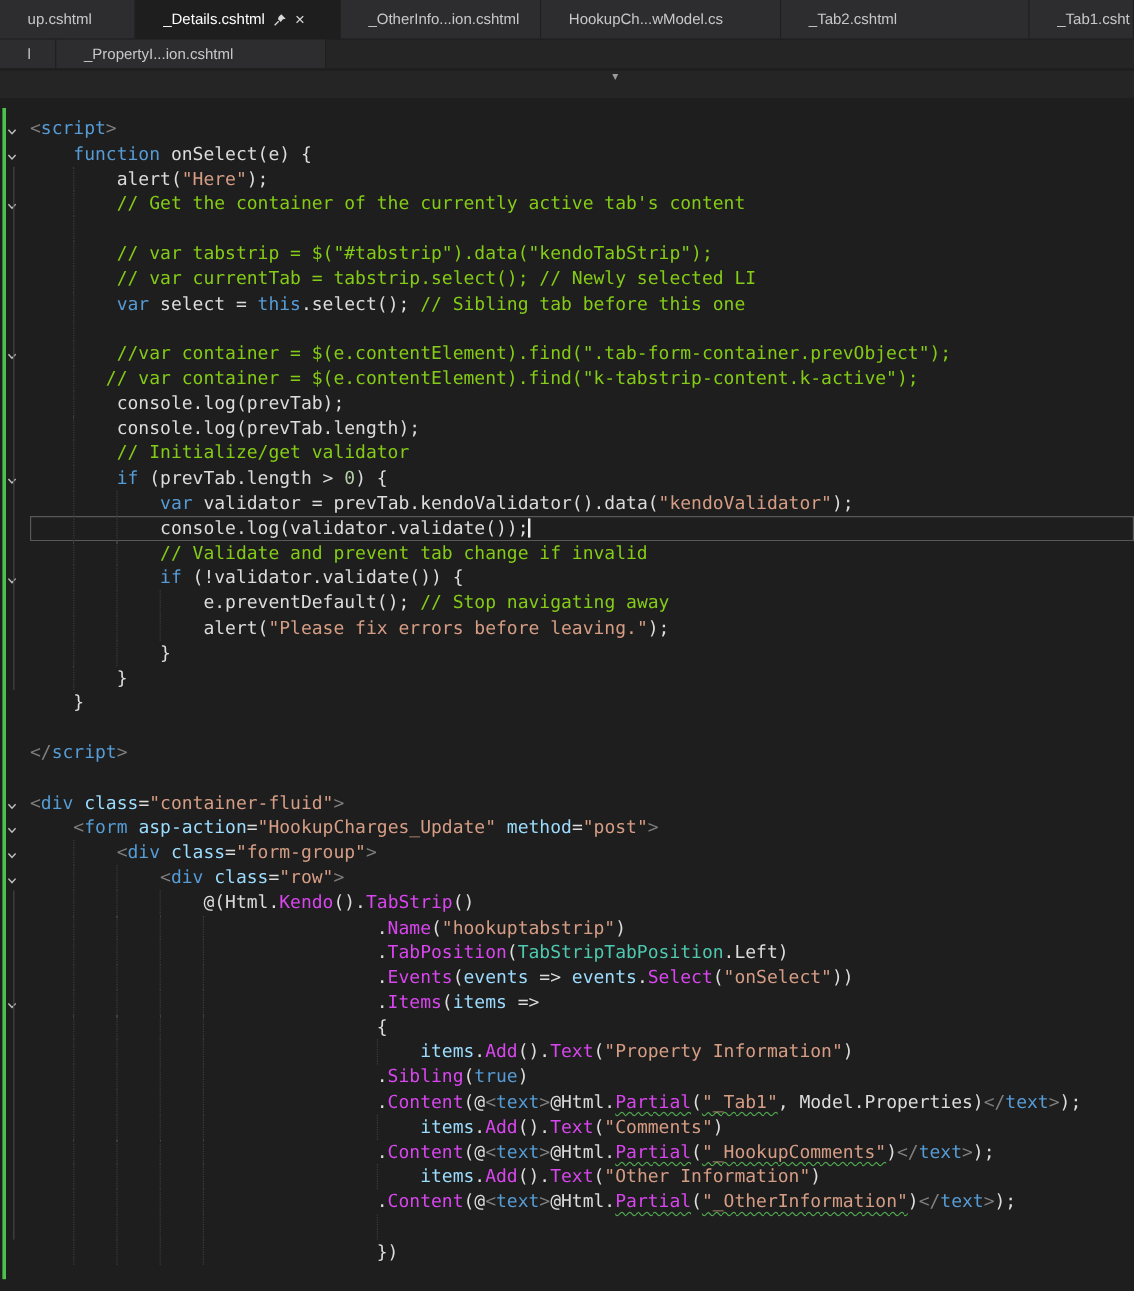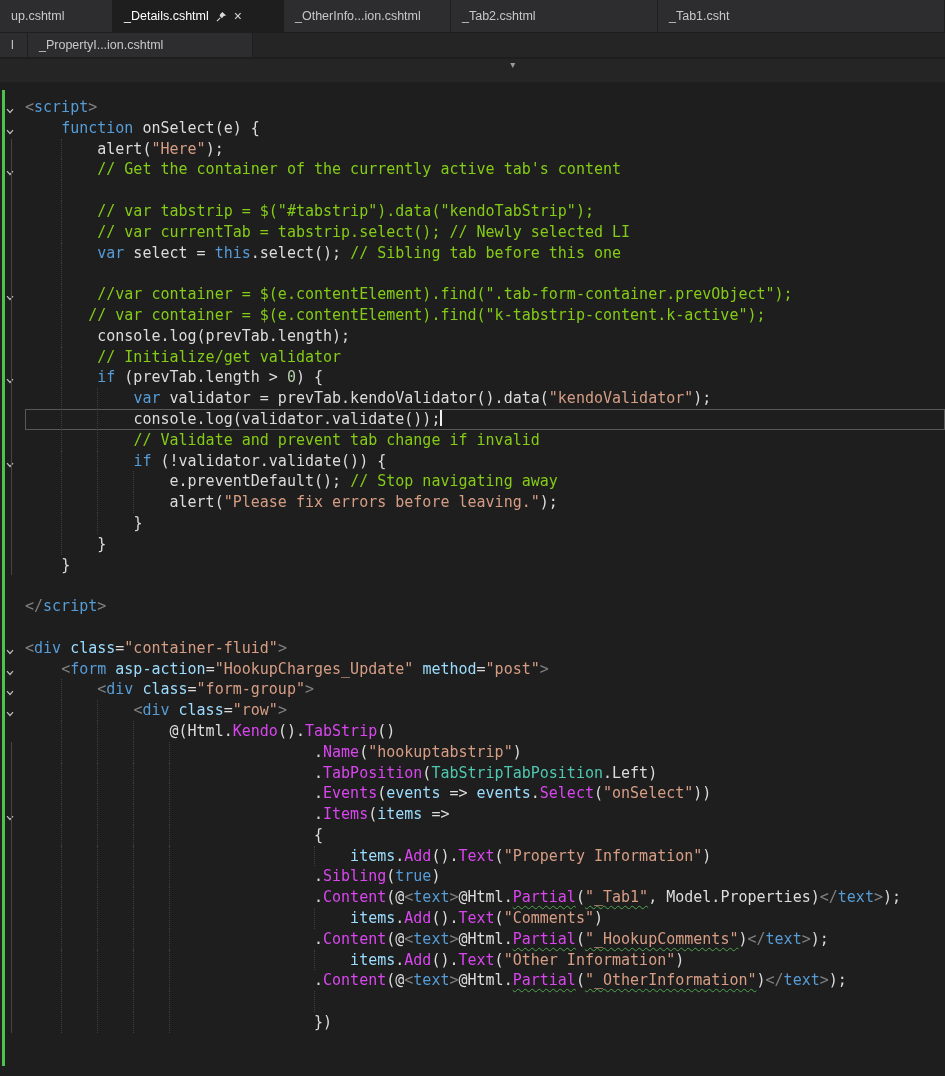--- a/index.html
+++ b/index.html
@@ -1,21 +1,21 @@
 <!DOCTYPE html>
 <html><head>
 <meta charset="utf-8">
 <style>
   *{margin:0;padding:0;box-sizing:border-box}
   html,body{width:945px;height:1076px;overflow:hidden;background:#1e1e1e;font-family:"Liberation Sans",sans-serif}
   
   .tabrow{display:flex;background:#252526}
   .tabrow.r1{height:32px}
   .tabrow.r2{height:25px;border-top:1px solid #1e1e1e}
-  .tab{display:flex;align-items:center;gap:7px;padding:0 11px;font-size:12.5px;color:#c8c8c8;
+  .tab{display:flex;align-items:center;gap:7px;padding:0 23px;font-size:12.5px;color:#c8c8c8;
        background:#2d2d30;border-right:1px solid #1e1e1e;white-space:nowrap;overflow:hidden;height:100%}
   .tab.left{justify-content:flex-start}
   .tab.center{justify-content:flex-start}
   .tab.active{background:#1e1e1e;color:#ffffff}
   .tab .close{font-size:14px;line-height:1;color:#d8d8d8}
   .tab .pin{display:flex;align-items:center}
   
   .strip{height:25px;background:#252526;border-top:2px solid #1e1e1e;position:relative}
   .strip .chev{position:absolute;left:54%;top:1px;color:#9a9a9a;font-size:10px;line-height:10px}
   
@@ -59,20 +59,23 @@
         <svg width="11" height="11" viewBox="0 0 12 12">
           <path d="M7 1 L11 5 L8.5 5.5 L6.5 8 L4 5.5 L4.5 3.5 Z" fill="#d8d8d8"></path>
           <line x1="1" y1="11" x2="4.6" y2="7.4" stroke="#d8d8d8" stroke-width="1.2"></line>
         </svg>
       </span>
       <span class="close">×</span>
     </div>
     <div class="tab center" style="width: 167px;">
       <span>_OtherInfo...ion.cshtml</span>
     </div>
+    <div class="tab center" style="width: 200px;">
+      <span>HookupCh...wModel.cs</span>
+    </div>
     <div class="tab center" style="width: 207px;">
       <span>_Tab2.cshtml</span>
     </div>
     <div class="tab left" style="flex: 1 1 0%;">
       <span>_Tab1.csht</span>
     </div>
   </div>
 <div class="tabrow r2">
     <div class="tab left" style="width: 28px;">
       <span>l</span>
@@ -142,20 +145,24 @@
             </svg></span>
         </div>
         <div class="code"><i class="guide" style="left: 4ch;"></i><span class="w">        </span><span class="c">//var container = $(e.contentElement).find(".tab-form-container.prevObject");</span></div>
       </div>
       <div class="line">
         <div class="gutter"></div>
         <div class="code"><i class="guide" style="left: 4ch;"></i><span class="w">       </span><span class="c">// var container = $(e.contentElement).find("k-tabstrip-content.k-active");</span></div>
       </div>
       <div class="line">
         <div class="gutter"></div>
+        <div class="code"><i class="guide" style="left: 4ch;"></i><span class="w">        </span><span class="d">console.log(prevTab);</span></div>
+      </div>
+      <div class="line">
+        <div class="gutter"></div>
         <div class="code"><i class="guide" style="left: 4ch;"></i><span class="w">        </span><span class="d">console.log(prevTab.length);</span></div>
       </div>
       <div class="line">
         <div class="gutter"></div>
         <div class="code"><i class="guide" style="left: 4ch;"></i><span class="w">        </span><span class="c">// Initialize/get validator</span></div>
       </div>
       <div class="line">
         <div class="gutter">
           <span class="fold"><svg width="10" height="10" viewBox="0 0 10 10">
               <path d="M2 3.2 L5 6.5 L8 3.2" fill="none" stroke="#bfbfbf" stroke-width="1.2"></path>

